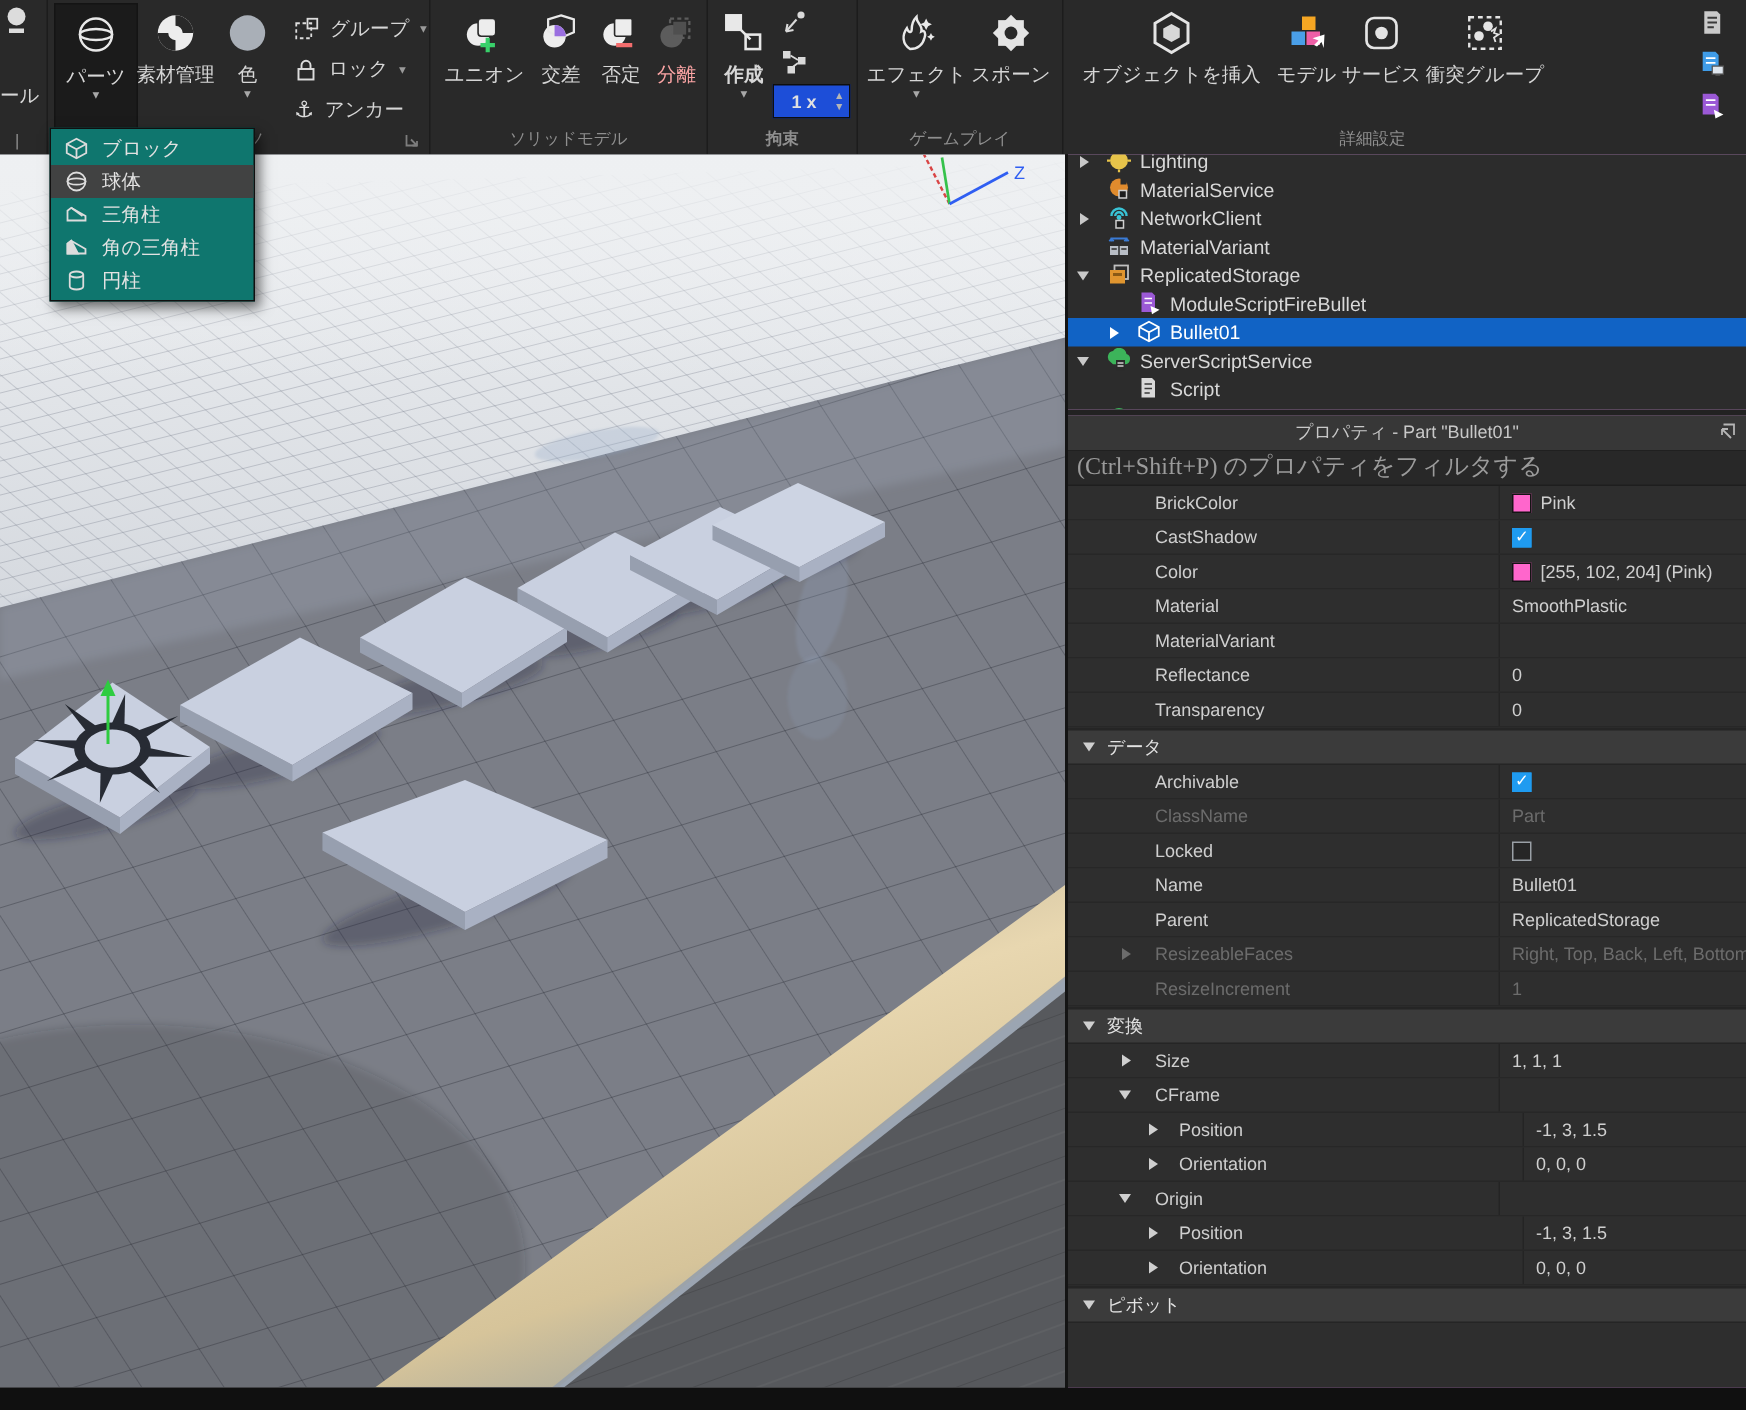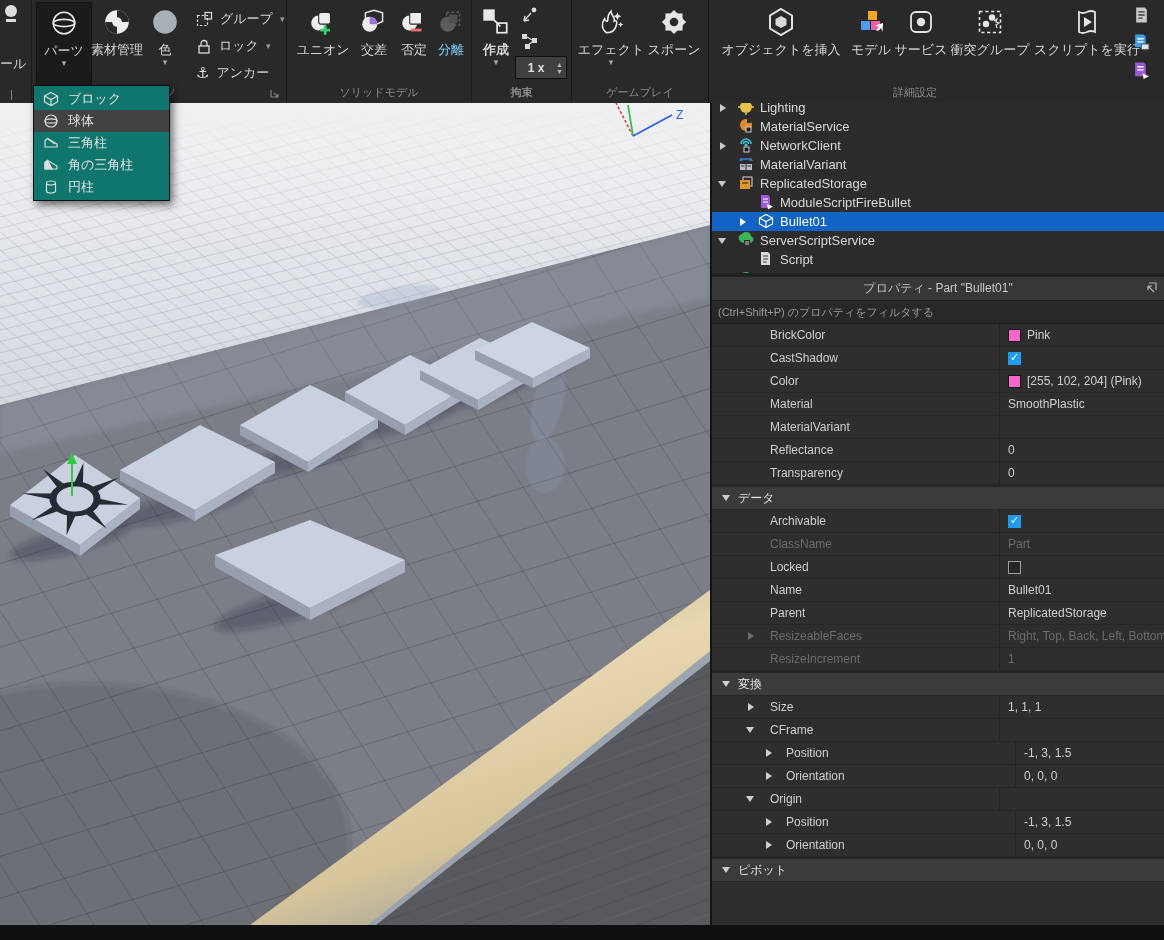--- a/index.html
+++ b/index.html
@@ -8,25 +8,25 @@
   
   .ribbon{position:absolute;left:0;top:0;width:1164px;height:103px;background:#292929;border-bottom:1px solid #161616;}
   .rsep{position:absolute;top:0;width:1px;height:103px;background:#1c1c1c;}
   .rgroup{position:absolute;top:0;height:103px;}
   .glabel{position:absolute;bottom:3px;left:0;right:0;text-align:center;font-size:11px;color:#8f8f8f;}
   .rbtn{position:absolute;top:2px;display:flex;flex-direction:column;align-items:center;cursor:pointer;}
   .rbtn .ricon{height:40px;display:flex;align-items:center;justify-content:center;}
   .rbtn .rlabel{font-size:13px;color:#d6d6d6;white-space:nowrap;line-height:15px;}
   .rbtn .rarrow{font-size:9px;color:#a8a8a8;line-height:10px;}
   .rbtn.active{background:#1b1b1b;border:1px solid #141414;border-bottom:none;height:84px;}
-  .rbtn.disabled .rlabel{color:#7dd3fc;}
+  .rbtn.disabled .rlabel{color:#fca5a5;}
   .rbtn.disabled .ricon{opacity:.45;}
   .rowbtn{position:absolute;display:flex;align-items:center;gap:7px;font-size:13px;color:#d6d6d6;cursor:pointer;white-space:nowrap;}
   .rowbtn .rarrow{font-size:9px;color:#9a9a9a;}
-  .spinner{position:absolute;width:50px;height:21px;background:#404040;border:1px solid #0e0e0e;display:flex;align-items:center;font-size:12px;color:#e0e0e0;}
+  .spinner{position:absolute;width:50px;height:21px;background:#1d4ed8;border:1px solid #0e0e0e;display:flex;align-items:center;font-size:12px;color:#e0e0e0;}
   .spinner .val{flex:1;text-align:center;}
   .spinner .arr{display:flex;flex-direction:column;font-size:7px;color:#b5b5b5;line-height:7px;padding-right:3px;}
   .stackicons{position:absolute;display:flex;flex-direction:column;gap:10px;}
   .launcher{position:absolute;right:6px;bottom:5px;opacity:.75;}
   
   .pmenu{position:absolute;left:33px;top:85px;width:135px;background:#0f766e;border:1px solid #101010;
          box-shadow:3px 4px 8px rgba(0,0,0,.55);z-index:50;padding:2px 0;}
   .pmitem{height:22px;display:flex;align-items:center;gap:9px;padding-left:9px;font-size:13px;color:#e2e2e2;cursor:pointer;}
   .pmitem.hl{background:#414242;}
   
@@ -42,21 +42,21 @@
   .eexp.d{border-width:6px 4px 0 4px;border-color:#c9c9c9 transparent transparent transparent;}
   .eicon{position:absolute;width:16px;height:16px;top:1px;}
   .ename{position:absolute;top:2px;white-space:nowrap;}
   .splitter{position:absolute;left:0;top:170px;width:452px;height:4px;background:#222222;}
   
   .props{position:absolute;left:0;top:174px;width:452px;height:648px;background:#2e2e2e;overflow:hidden;}
   .ptitle{height:23px;background:#373737;border-bottom:1px solid #202020;display:flex;align-items:center;justify-content:center;
           font-size:12px;color:#c8c8c8;position:relative;}
   .dock{position:absolute;right:7px;top:5px;cursor:pointer;}
   .pfilter{width:440px;height:22px;background:#282828;border:none;border-bottom:1px solid #1e1e1e;color:#cfcfcf;
-           font-size:11px;padding:0 6px;font-family:Liberation Sans, sans-serif;outline:none;}
+           font-size:16px;padding:0 6px;font-family:Liberation Serif, serif;outline:none;}
   .pfilter::placeholder{color:#9b9b9b;opacity:1;}
   .sec{height:22px;background:#3b3b3b;border-top:2px solid #252525;border-bottom:1px solid #252525;
        display:flex;align-items:center;font-size:12px;color:#e3e3e3;padding-left:10px;gap:8px;cursor:pointer;}
   .sec .tri{width:0;height:0;border-style:solid;border-width:6px 4px 0 4px;border-color:#cfcfcf transparent transparent transparent;}
   .prow{height:22px;display:flex;border-bottom:1px solid #272727;font-size:12px;background:#2e2e2e;}
   .pl{width:229px;border-right:1px solid #242424;display:flex;align-items:center;padding-left:34px;color:#cfcfcf;position:relative;margin-left:24px;}
   .pl.ind{padding-left:50px;}
   .pv{flex:1;display:flex;align-items:center;padding-left:8px;color:#cfcfcf;gap:6px;white-space:nowrap;overflow:hidden;}
   .prow.dim .pl,.prow.dim .pv{color:#6c6c6c;}
   .exp{position:absolute;width:0;height:0;border-style:solid;}
@@ -293,29 +293,20 @@
       <div class="rbtn" style="left:237px;width:86px;">
         <div class="ricon">
           <svg width="28" height="28" viewBox="0 0 28 28" fill="none" stroke="#e4e4e4" stroke-width="1.6">
             <rect x="3.5" y="3.5" width="21" height="21" stroke-dasharray="3.2,2.6"></rect>
             <circle cx="10" cy="16" r="3.2" fill="#e4e4e4" stroke="none"></circle>
             <circle cx="16" cy="9.5" r="3.2" fill="#e4e4e4" stroke="none"></circle>
             <path d="M18,13 l3,-2 -1,3 3,1 -3,2 1,3" stroke-width="1.2"></path>
             </svg>
         </div>
         <div class="rlabel">衝突グループ</div>
-      </div>
-      <div class="rbtn" style="left:325px;width:104px;">
-        <div class="ricon">
-          <svg width="28" height="28" viewBox="0 0 28 28" fill="none" stroke="#e4e4e4" stroke-width="1.8">
-            <path d="M6,4 q4,2 8,0 q4,-2 8,0 v20 q-4,-2 -8,0 q-4,2 -8,0 z"></path>
-            <polygon points="11,9 19,14 11,19" fill="#e4e4e4" stroke="none"></polygon>
-            </svg>
-        </div>
-        <div class="rlabel">スクリプトを実行</div>
       </div>
       <div class="stackicons" style="left:423px;top:6px;">
         <svg width="17" height="18" viewBox="0 0 16 16">
           <path d="M3,1 h8 l2,2 v12 h-10 z" fill="#c9c9c9"></path>
             <path d="M5,5 h6 M5,8 h6 M5,11 h4" stroke="#3a3a3a" stroke-width="1.2"></path>
           </svg>
         <svg width="17" height="18" viewBox="0 0 16 16">
           <path d="M2,0 h8 l2,2 v10 h-10 z" fill="#3f9ce8"></path>
             <path d="M4,4 h6 M4,7 h6" stroke="#fff" stroke-width="1.2"></path>
           <rect x="8" y="9" width="7" height="5" fill="#dfe6ee" stroke="#555" stroke-width=".8"></rect>

